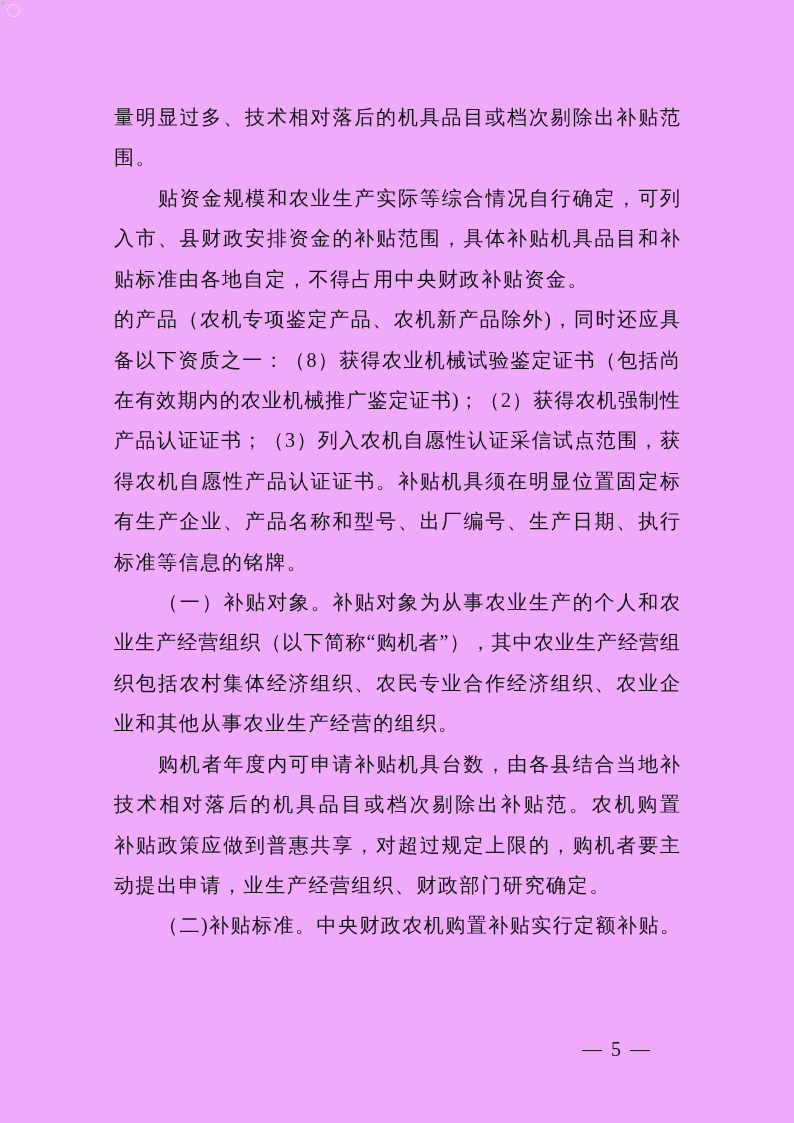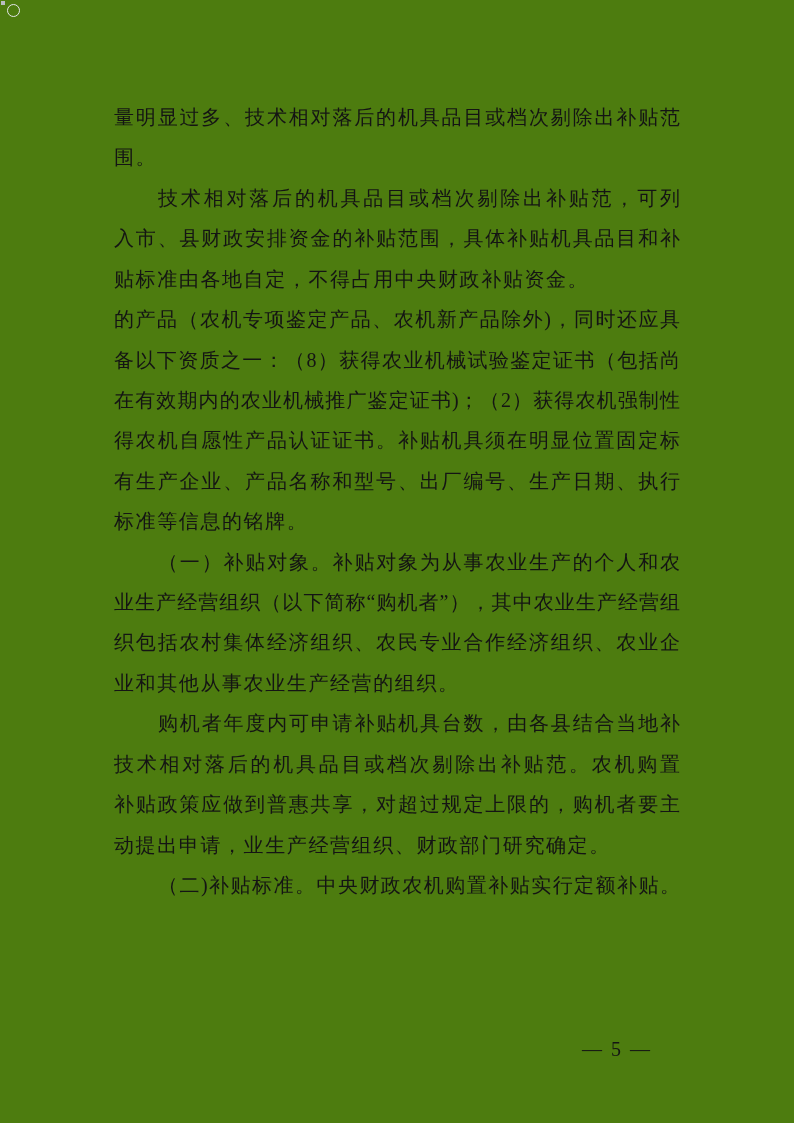--- a/index.html
+++ b/index.html
@@ -4,21 +4,21 @@
 <style>
   html, body {
     margin: 0;
     padding: 0;
     background: #ffffff;
   }
   .page {
     position: relative;
     width: 794px;
     height: 1123px;
-    background: #4d7c0f;
+    background: #f0abfc;
     overflow: hidden;
   }
   .textblock {
     position: absolute;
     left: 114px;
     top: 97px;
     width: 566px;
   }
   .line {
     height: 40.43px;
@@ -78,26 +78,27 @@
 <body>
 
 <div class="page">
 
   <div class="artifact-square"></div>
   <div class="artifact-circle"></div>
 
   <div class="textblock">
     <div class="line">量明显过多、技术相对落后的机具品目或档次剔除出补贴范</div>
     <div class="line short">围。</div>
-    <div class="line indent">技术相对落后的机具品目或档次剔除出补贴范，可列</div>
+    <div class="line indent">贴资金规模和农业生产实际等综合情况自行确定，可列</div>
     <div class="line">入市、县财政安排资金的补贴范围，具体补贴机具品目和补</div>
     <div class="line short">贴标准由各地自定，不得占用中央财政补贴资金。</div>
     <div class="line">的产品（农机专项鉴定产品、农机新产品除外)，同时还应具</div>
     <div class="line">备以下资质之一：（8）获得农业机械试验鉴定证书（包括尚</div>
     <div class="line">在有效期内的农业机械推广鉴定证书)；（2）获得农机强制性</div>
+    <div class="line">产品认证证书；（3）列入农机自愿性认证采信试点范围，获</div>
     <div class="line">得农机自愿性产品认证证书。补贴机具须在明显位置固定标</div>
     <div class="line">有生产企业、产品名称和型号、出厂编号、生产日期、执行</div>
     <div class="line short">标准等信息的铭牌。</div>
     <div class="line indent">（一）补贴对象。补贴对象为从事农业生产的个人和农</div>
     <div class="line">业生产经营组织（以下简称“购机者”），其中农业生产经营组</div>
     <div class="line">织包括农村集体经济组织、农民专业合作经济组织、农业企</div>
     <div class="line short">业和其他从事农业生产经营的组织。</div>
     <div class="line indent">购机者年度内可申请补贴机具台数，由各县结合当地补</div>
     <div class="line">技术相对落后的机具品目或档次剔除出补贴范。农机购置</div>
     <div class="line">补贴政策应做到普惠共享，对超过规定上限的，购机者要主</div>

